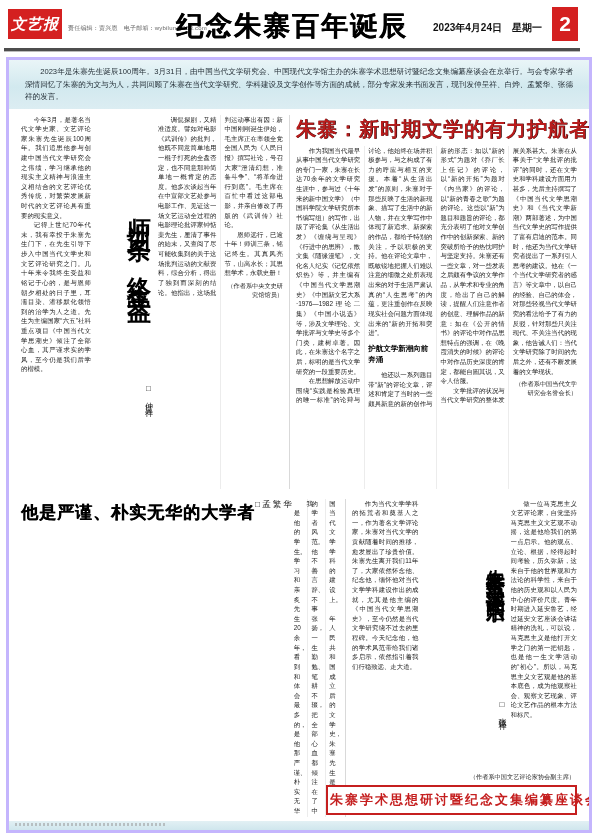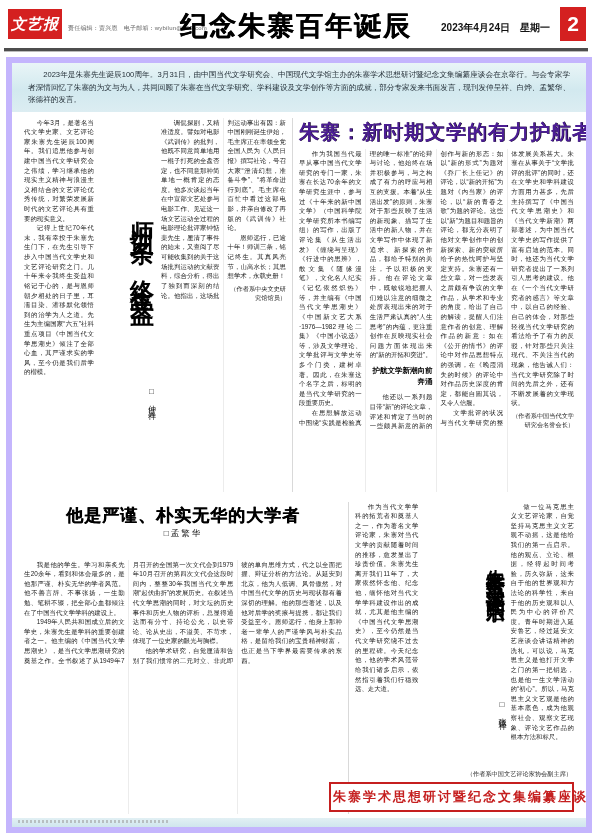--- a/index.html
+++ b/index.html
@@ -3,21 +3,21 @@
 <meta charset="utf-8">
 <style>
   html,body{margin:0;padding:0;}
   body{
     width:600px;height:839px;background:#f3f3f1;position:relative;overflow:hidden;
     font-family:"Liberation Sans",sans-serif;color:#1a1a1a;
   }
   .page{position:absolute;inset:0;background:#ffffff;}
 
   
-  .header{position:absolute;top:0;left:0;right:8px;height:52px;background:#fff;}
+  .header{position:absolute;top:0;left:0;right:16px;height:52px;background:#fff;}
   .masthead{
     position:absolute;left:8px;top:9px;width:54px;height:30px;background:#d42020;
     color:#fff;text-align:center;line-height:30px;font-size:15px;font-weight:bold;
     font-style:italic;font-family:"DejaVu Serif",serif;letter-spacing:1px;
   }
   .editor-line{position:absolute;left:68px;top:24px;font-size:6px;color:#666;letter-spacing:.2px;}
   .edition-title{
     position:absolute;left:120px;right:120px;top:8px;text-align:center;
     font-size:27px;font-weight:900;letter-spacing:2px;color:#000;
     text-shadow:.6px 0 0 #000;white-space:nowrap;
@@ -25,21 +25,21 @@
   .date-line{position:absolute;right:42px;top:21px;font-size:10px;font-weight:700;color:#111;white-space:nowrap;}
   .page-num{
     position:absolute;right:6px;top:7px;width:26px;height:34px;background:#d42020;
     color:#fff;font-size:21px;font-weight:700;text-align:center;line-height:34px;
   }
   .header-rule{position:absolute;top:48px;left:4px;right:4px;height:3px;background:#4d4d4d;border-bottom:1px solid #bbb;}
 
   
   .frame{
     position:absolute;top:57px;left:6px;width:586px;height:776px;box-sizing:border-box;
-    border:6px solid #c4b5fd;background:#fff;display:flex;flex-direction:column;overflow:hidden;
+    border:3px solid #c4b5fd;background:#fff;display:flex;flex-direction:column;overflow:hidden;
   }
   .intro-band{
     background:linear-gradient(180deg,#e9f5f7 0%,#d2e9ef 55%,#dcedf2 100%);
     padding:6px 16px 5px;min-height:33px;
   }
   .intro-band p{margin:0;font-size:7.6px;line-height:1.65;text-align:justify;text-indent:2em;color:#253038;}
 
   .top-section{height:384px;display:flex;padding:6px 12px 4px;box-sizing:border-box;}
   .v-divider{width:1px;background:#d9d9d9;margin:0 6px;}
 
@@ -54,29 +54,29 @@
   .a1-titleblock{
     width:62px;display:flex;justify-content:center;align-items:flex-start;
     writing-mode:vertical-rl;text-orientation:upright;padding:2px 0;
   }
   .a1-title{margin:0;font-size:24px;font-weight:900;letter-spacing:7px;line-height:1.15;color:#000;}
   .a1-byline{font-size:8px;letter-spacing:3px;padding-top:98px;color:#111;}
   .a1-cols{flex:1;margin-left:5px;column-count:2;column-gap:8px;column-rule:1px solid #ececec;height:100%;}
 
   
   .a2{flex:1;display:flex;flex-direction:column;min-width:0;}
-  .a2-title{margin:1px 0 3px;text-align:center;font-size:20px;font-weight:900;letter-spacing:1px;color:#4c1d95;text-shadow:.4px 0 0 #000;white-space:nowrap;}
+  .a2-title{margin:1px 0 3px;text-align:center;font-size:20px;font-weight:900;letter-spacing:1px;color:#b91c1c;text-shadow:.4px 0 0 #000;white-space:nowrap;}
   .a2-byline{text-align:center;font-size:8.5px;letter-spacing:3px;margin-bottom:5px;color:#111;}
   .a2-body{flex:1;column-count:4;column-gap:8px;column-rule:1px solid #ececec;}
-  .subhead{font-size:7.5px;font-weight:900;text-align:right;margin:5px 0;break-inside:avoid;color:#000;}
+  .subhead{font-size:7.5px;font-weight:900;text-align:left;margin:5px 0;break-inside:avoid;color:#000;}
 
   .bottom-section{flex:1;display:flex;padding:6px 12px 4px;box-sizing:border-box;min-height:0;}
 
   
-  .b-left{width:318px;display:flex;flex-direction:column;min-height:0;}
+  .b-left{width:318px;display:flex;flex-direction:row;min-height:0;}
   .b-title{margin:2px 0 1px;text-align:center;font-size:17px;font-weight:900;letter-spacing:1px;color:#000;text-shadow:.4px 0 0 #000;white-space:nowrap;}
   .b-byline{text-align:center;font-size:8.5px;letter-spacing:2px;margin-bottom:20px;color:#111;}
   .b-body{flex:1;column-count:3;column-gap:8px;column-rule:1px solid #ececec;min-height:0;}
 
   
   .b-right{flex:1;display:flex;flex-direction:column;min-width:0;}
   .z-cols{flex:1;display:flex;min-height:0;}
   .z-col{flex:1;min-width:0;}
   .z-titleblock{
     width:84px;display:flex;justify-content:center;align-items:flex-start;

